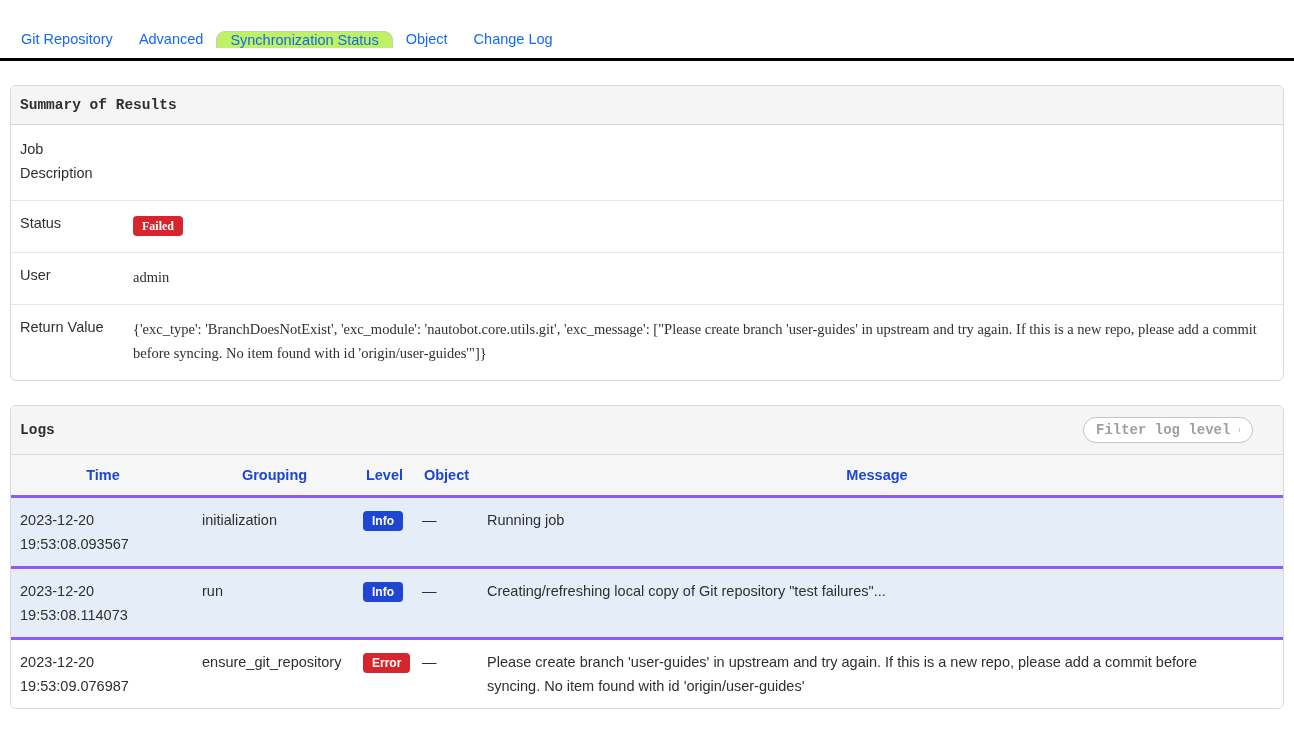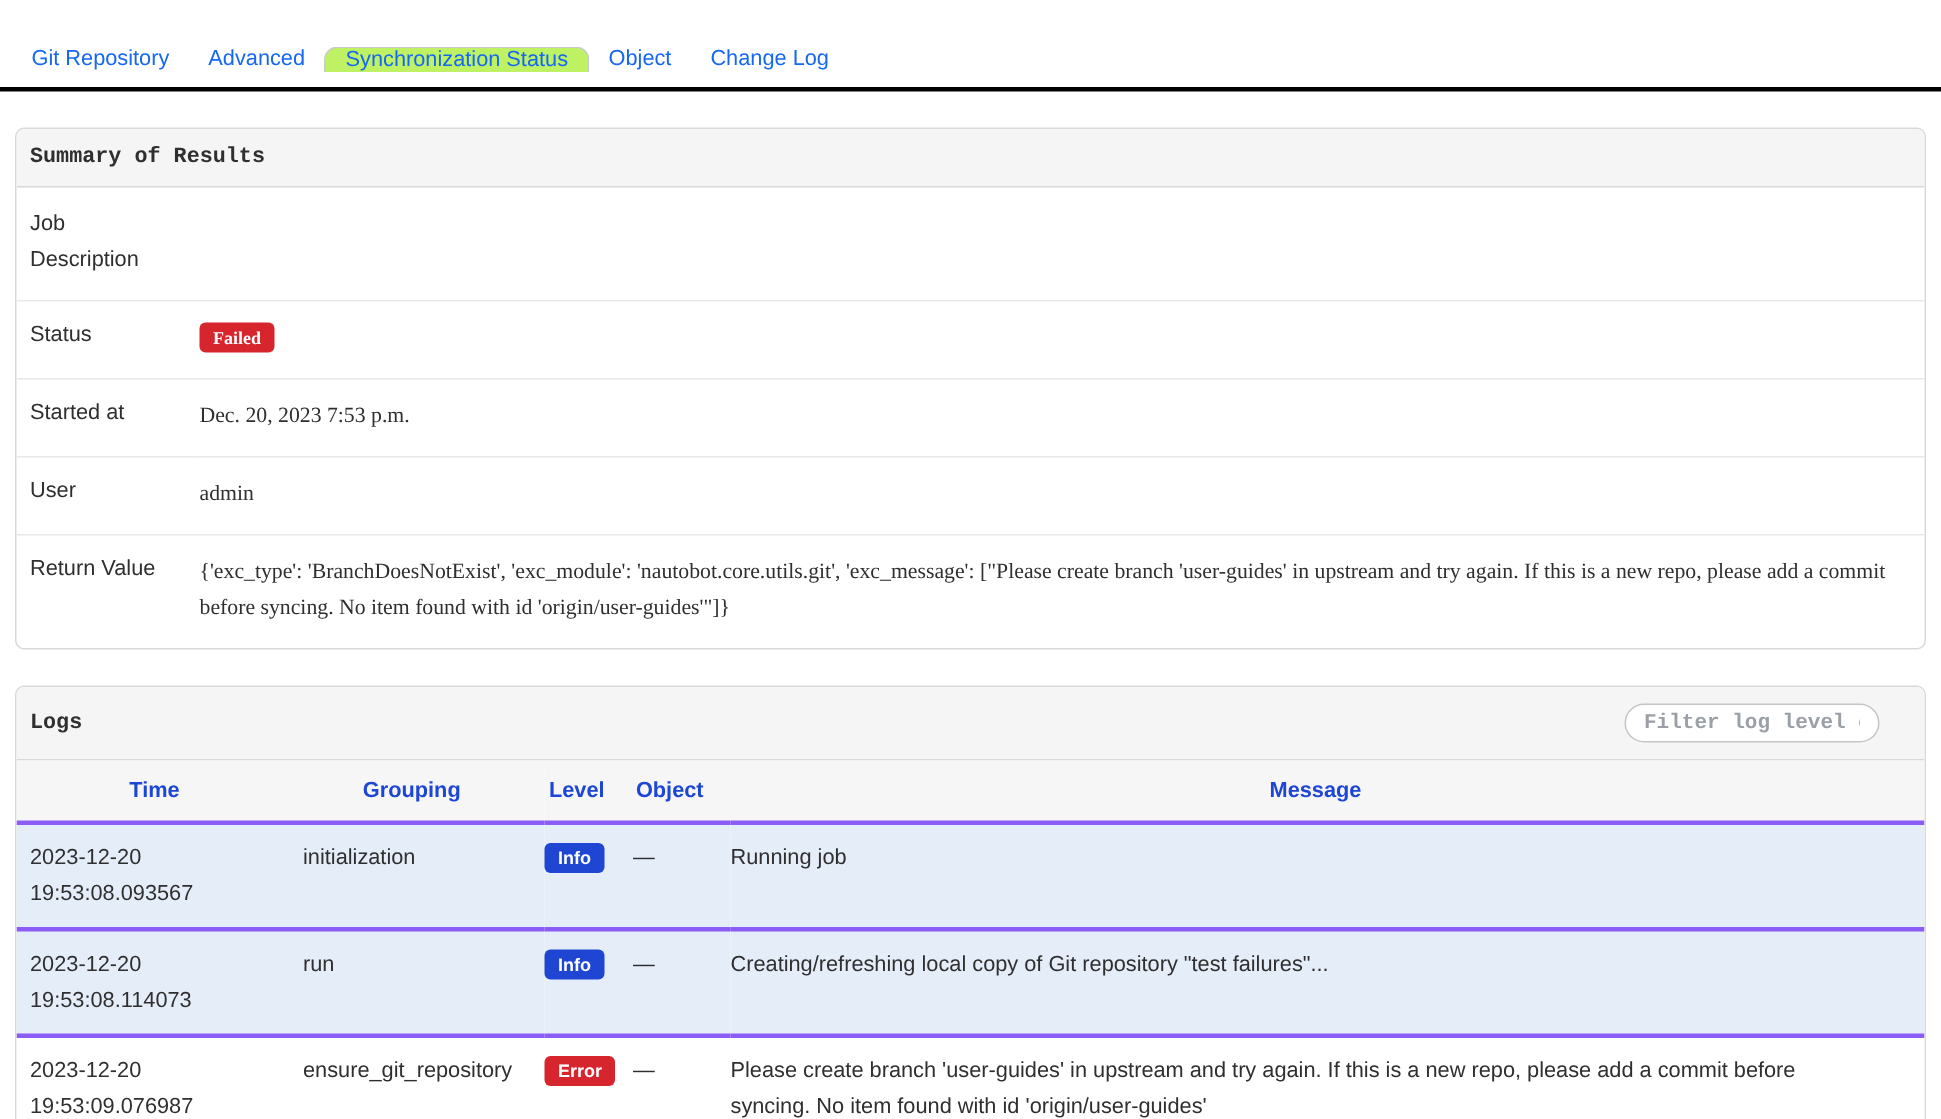--- a/index.html
+++ b/index.html
@@ -112,24 +112,20 @@
         </td>
         <td class="value"></td>
       </tr>
       <tr>
         <td class="label">Status</td>
         <td class="value">
           <span class="badge badge-error">Failed</span>
         </td>
       </tr>
       <tr>
-        <td class="label">Started at</td>
-        <td class="value">Dec. 20, 2023 7:53 p.m.</td>
-      </tr>
-      <tr>
         <td class="label">User</td>
         <td class="value">admin</td>
       </tr>
       <tr>
         <td class="label">Return Value</td>
         <td class="value">{'exc_type': 'BranchDoesNotExist', 'exc_module': 'nautobot.core.utils.git', 'exc_message': ["Please create branch 'user-guides' in upstream and try again. If this is a new repo, please add a commit before syncing. No item found with id 'origin/user-guides'"]}</td>
       </tr>
     </tbody>
   </table>
 </section>

